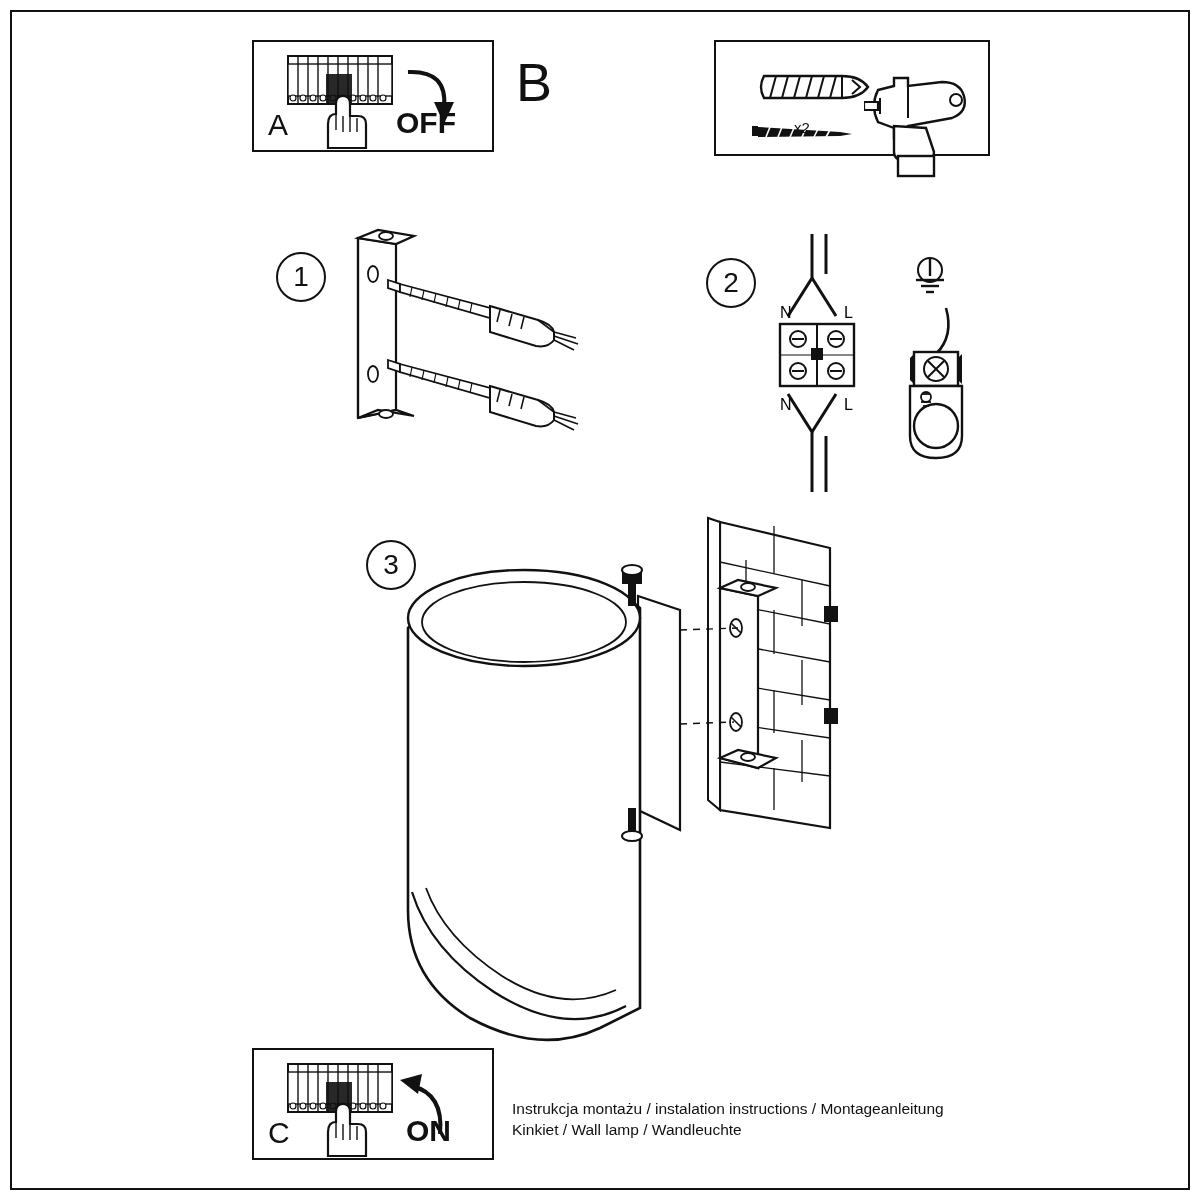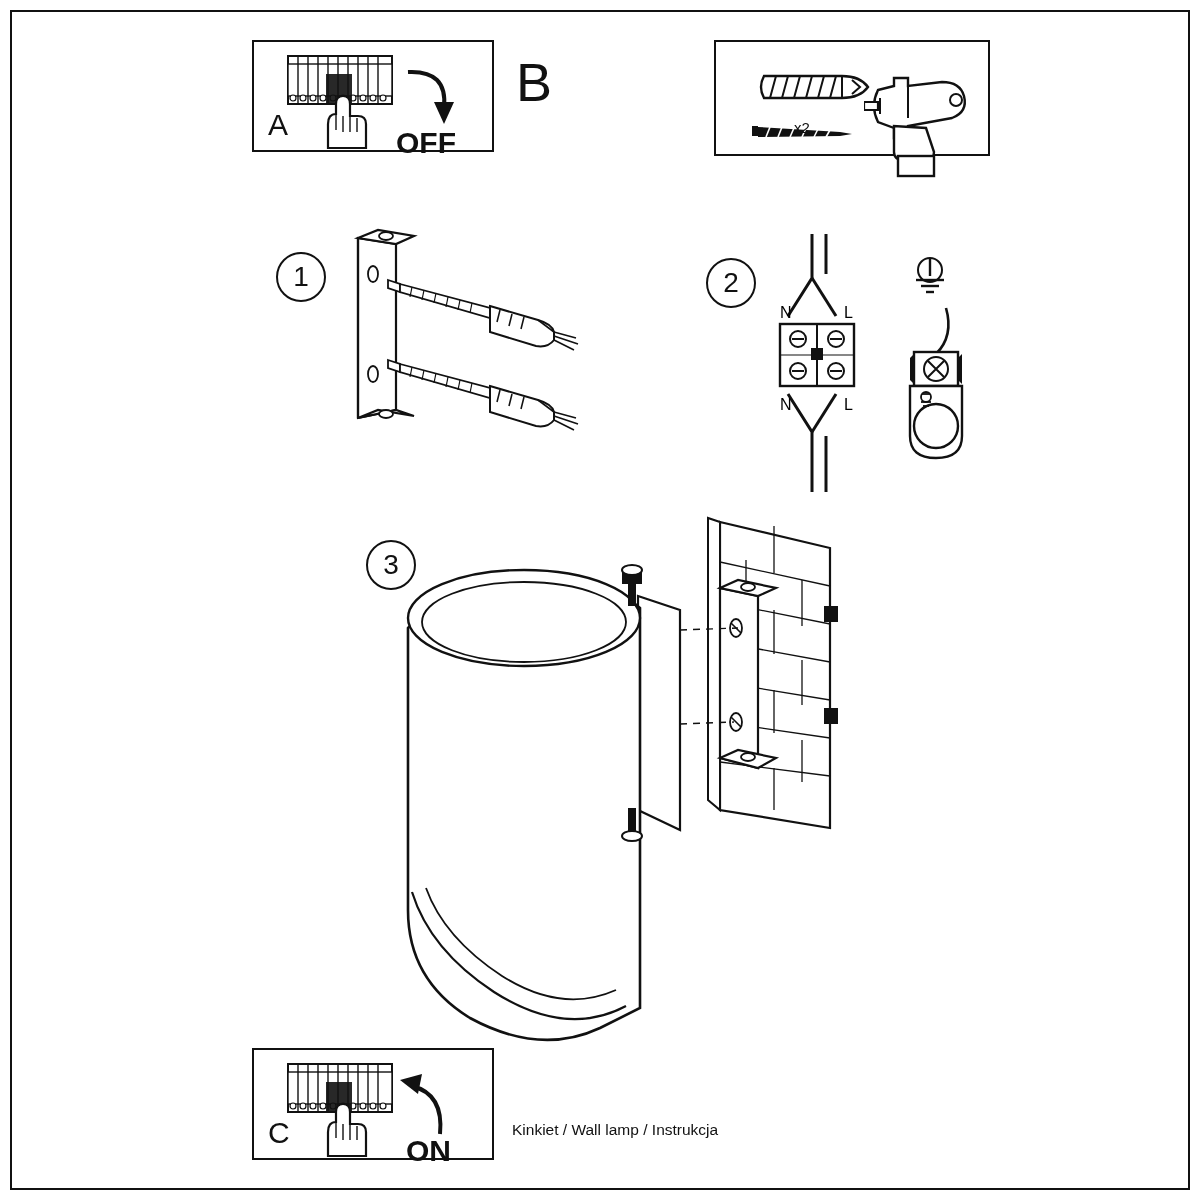--- a/index.html
+++ b/index.html
@@ -65,21 +65,20 @@
   .letter {
     position: absolute;
     font-size: 30px;
     line-height: 30px;
   }
   .word {
     position: absolute;
     font-size: 30px;
     font-weight: 700;
     line-height: 30px;
-    margin-top: 20px;
   }
   .small-label {
     position: absolute;
     font-size: 15px;
     line-height: 15px;
   }
   .caption {
     position: absolute;
     font-size: 15.5px;
     line-height: 23px;
@@ -400,15 +399,16 @@
       <path d="M20 24 L20 40 M27 26 L27 42 M34 26 L34 42 M41 28 L41 42" stroke="#111" stroke-width="1.4" fill="none"></path>
     </svg>
     <svg class="abs" style="left:140px; top:18px;" width="70" height="74" viewBox="0 0 70 74">
       <path d="M46 66 Q50 26 18 18" fill="none" stroke="#111" stroke-width="4"></path>
       <path d="M6 12 L28 6 L24 26 Z" fill="#111"></path>
     </svg>
     <div class="letter" style="left:14px; top:68px;">C</div>
     <div class="word" style="left:152px; top:66px;">ON</div>
   </div>
 
-  <div class="caption" style="left:512px; top:1118px;">Kinkiet / Wall lamp / Instrukcja</div>
+  <div class="caption" style="left:512px; top:1097px;">Instrukcja montażu / instalation instructions / Montageanleitung</div>
+  <div class="caption" style="left:512px; top:1118px;">Kinkiet / Wall lamp / Wandleuchte</div>
 
 </div>
 
 </body></html>

